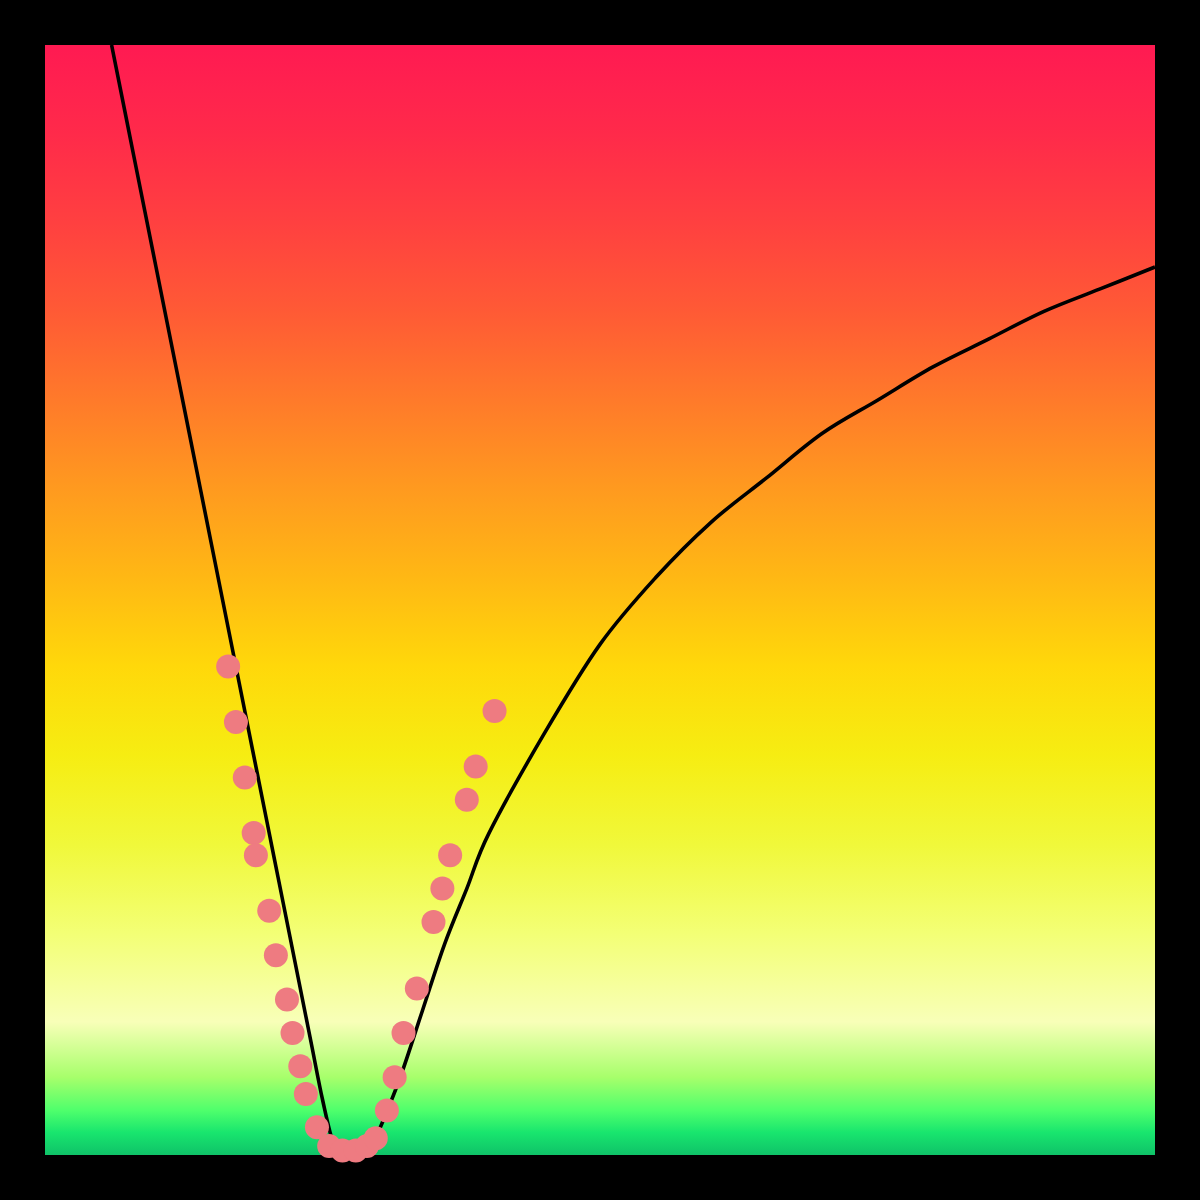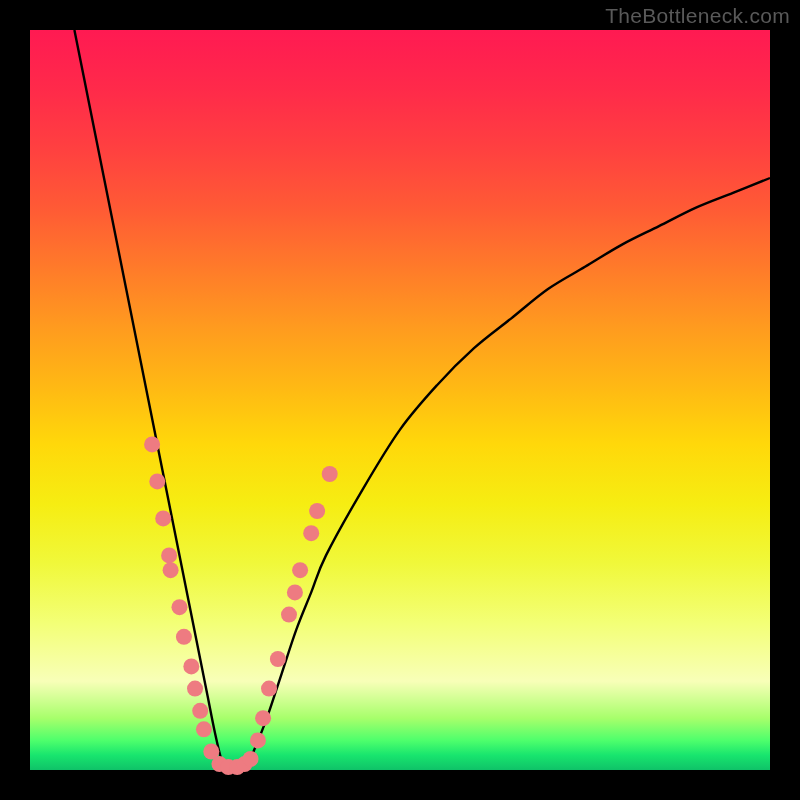--- a/index.html
+++ b/index.html
@@ -60,21 +60,20 @@
     top: 0;
     width: 740px;
     height: 740px;
     overflow: visible;
   }
 </style>
 </head>
 <body>
 
 <div class="frame">
-  <div class="watermark">TheBottleneck.com</div>
   <div class="plot-area">
     <svg class="curve" viewBox="0 0 740 740">
       <path id="curve-path" fill="none" stroke="#000000" stroke-width="2.4" d="M 44.40 0.00 C 46.87 12.33, 54.27 49.33, 59.20 74.00 C 64.13 98.67, 69.07 123.33, 74.00 148.00 C 78.93 172.67, 83.87 197.33, 88.80 222.00 C 93.73 246.67, 98.67 271.33, 103.60 296.00 C 108.53 320.67, 113.47 345.33, 118.40 370.00 C 123.33 394.67, 128.27 419.33, 133.20 444.00 C 138.13 468.67, 144.30 499.50, 148.00 518.00 C 151.70 536.50, 152.93 542.67, 155.40 555.00 C 157.87 567.33, 160.33 579.67, 162.80 592.00 C 165.27 604.33, 167.73 616.67, 170.20 629.00 C 172.67 641.33, 175.13 653.67, 177.60 666.00 C 180.07 678.33, 182.53 691.90, 185.00 703.00 C 187.47 714.10, 189.93 726.43, 192.40 732.60 C 194.87 738.77, 197.33 738.77, 199.80 740.00 C 202.27 741.23, 204.73 740.00, 207.20 740.00 C 209.67 740.00, 212.13 742.47, 214.60 740.00 C 217.07 737.53, 218.30 733.83, 222.00 725.20 C 225.70 716.57, 231.87 701.77, 236.80 688.20 C 241.73 674.63, 246.67 658.60, 251.60 643.80 C 256.53 629.00, 261.47 612.97, 266.40 599.40 C 271.33 585.83, 276.27 574.73, 281.20 562.40 C 286.13 550.07, 287.37 542.67, 296.00 525.40 C 304.63 508.13, 320.67 479.77, 333.00 458.80 C 345.33 437.83, 357.67 416.87, 370.00 399.60 C 382.33 382.33, 394.67 368.77, 407.00 355.20 C 419.33 341.63, 431.67 329.30, 444.00 318.20 C 456.33 307.10, 468.67 298.47, 481.00 288.60 C 493.33 278.73, 505.67 267.63, 518.00 259.00 C 530.33 250.37, 542.67 244.20, 555.00 236.80 C 567.33 229.40, 579.67 221.38, 592.00 214.60 C 604.33 207.82, 616.67 202.27, 629.00 196.10 C 641.33 189.93, 653.67 183.15, 666.00 177.60 C 678.33 172.05, 690.67 167.73, 703.00 162.80 C 715.33 157.87, 733.83 150.47, 740.00 148.00"></path>
       <g id="dots-group">
           <circle cx="122.10" cy="414.40" r="8" fill="#ee7b81"></circle>
           <circle cx="127.28" cy="451.40" r="8" fill="#ee7b81"></circle>
           <circle cx="133.20" cy="488.40" r="8" fill="#ee7b81"></circle>
           <circle cx="139.12" cy="525.40" r="8" fill="#ee7b81"></circle>
           <circle cx="140.60" cy="540.20" r="8" fill="#ee7b81"></circle>
           <circle cx="149.48" cy="577.20" r="8" fill="#ee7b81"></circle>

